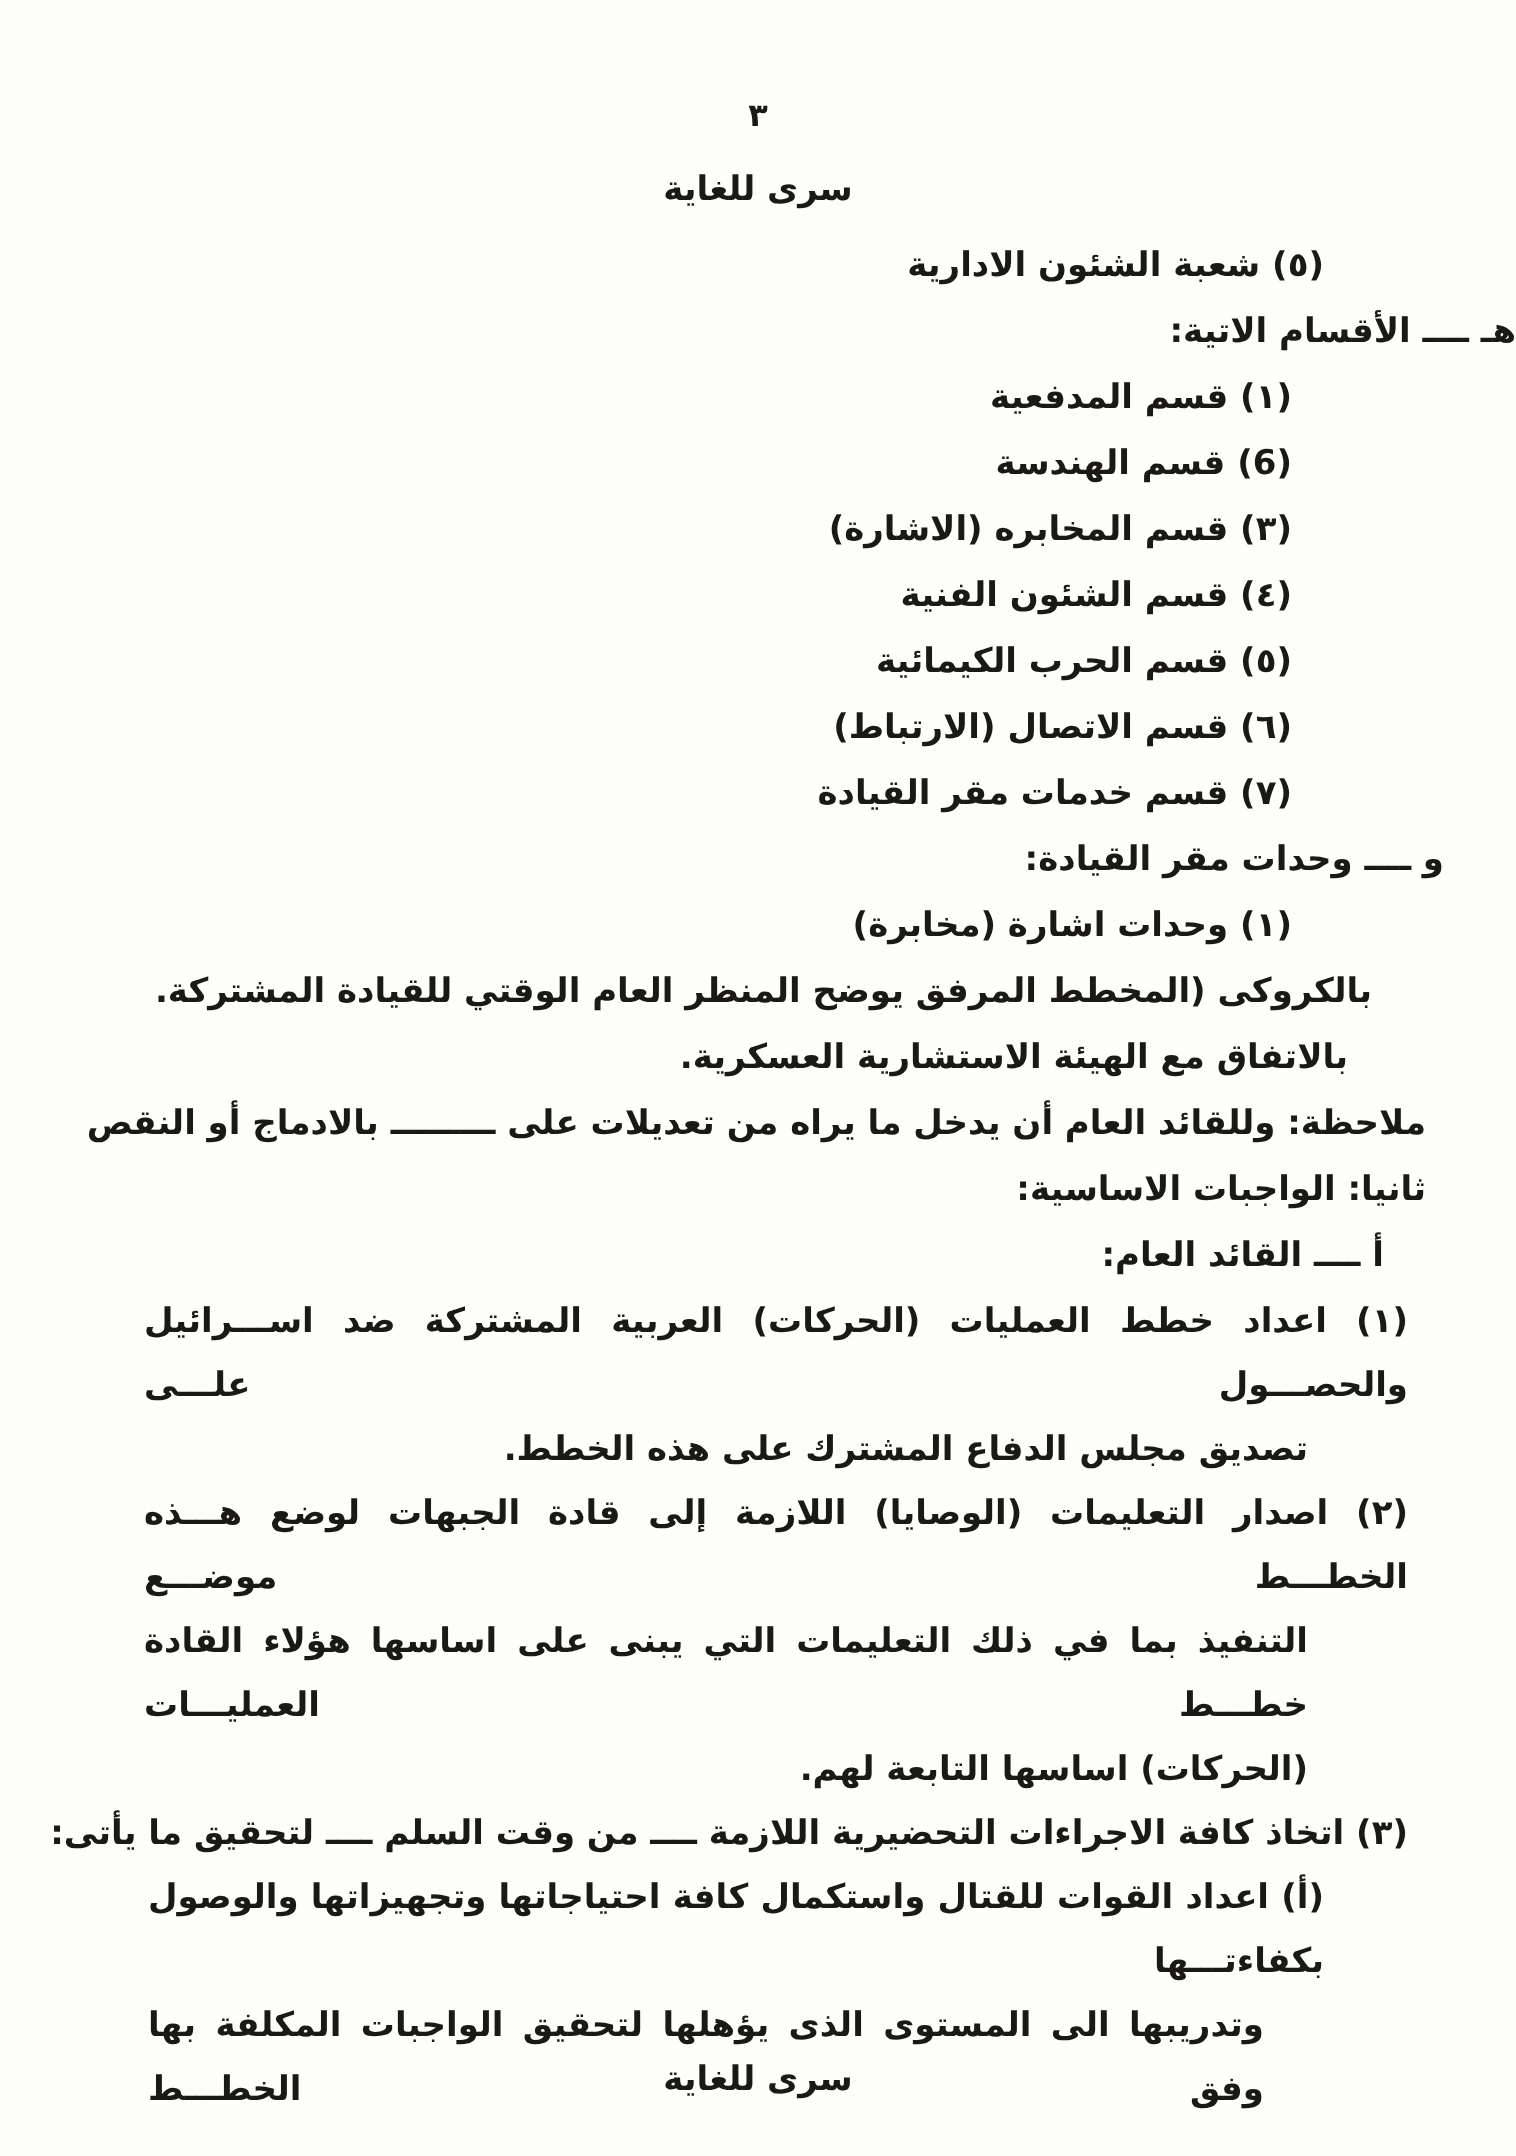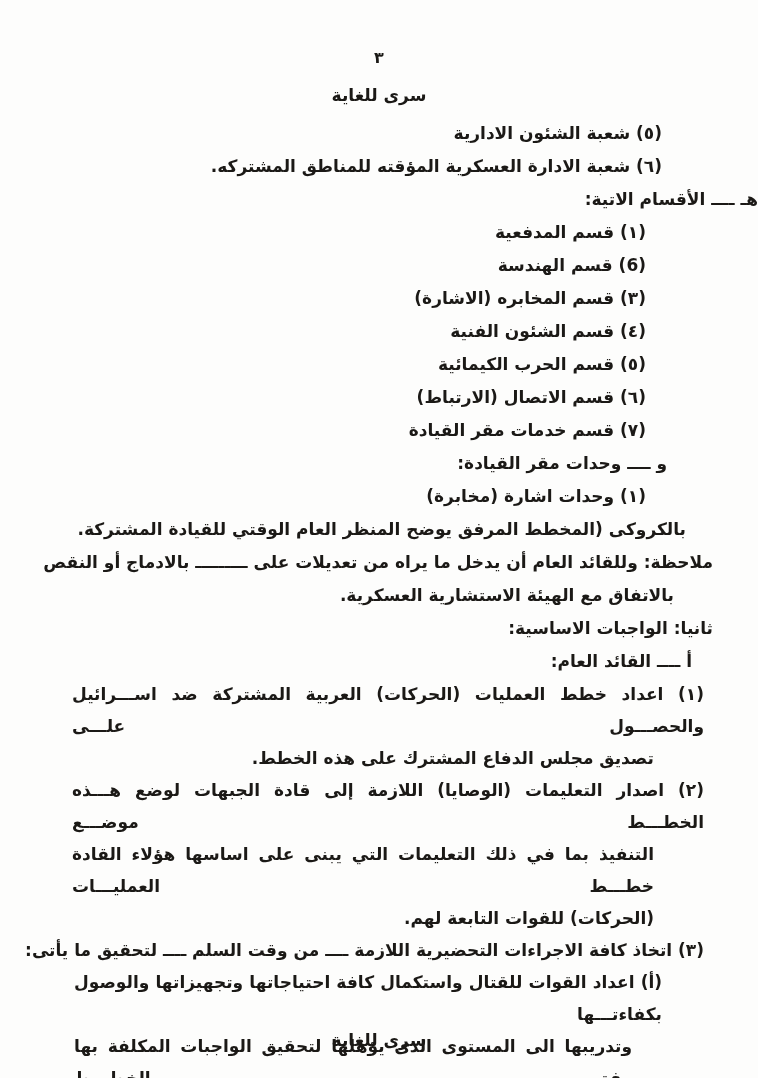--- a/index.html
+++ b/index.html
@@ -49,62 +49,61 @@
   .pline { line-height: 32px; }
   .just {
     white-space: normal;
     text-align: justify;
     text-align-last: justify;
   }
   
   .m-sh   { margin-right: 96px; text-align: right; }                       
   .m-heh  { }                       
   .m-qism { margin-right: 112px; }                      
-  .m-waw  { margin-right: 91px; padding-left: 39px; }                       
+  .m-waw  { margin-right: 36px; padding-left: 39px; }                       
   .m-krk  { margin-right: 72px; }                       
   .m-note { margin-right: 45px; }                       
   .m-cont { margin-right: 84px; }                       
   .m-alif { margin-right: 66px; }                       
   .m-p1   { margin-right: 54px;  margin-left: 72px; }   
   .m-p2   { margin-right: 104px; margin-left: 72px; }   
   .m-sub1 { margin-right: 96px;  margin-left: 74px; }   
   .m-sub2 { margin-right: 126px; margin-left: 74px; }   
 </style>
 </head>
 <body>
 
 <div class="page">
 
   <div class="pageno">٣</div>
 
   <div class="class-top">سرى للغاية</div>
 
   <div class="doc" lang="ar" dir="rtl">
     <div class="line m-sh">(٥) شعبة الشئون الادارية</div>
-    <div class="line m-sh">(٦) شعبة الادارة العسكرية المؤقته للمناطق المشتركه.</div>
     <div class="line m-heh">هـ ــــ الأقسام الاتية:</div>
     <div class="line m-qism">(١) قسم المدفعية</div>
     <div class="line m-qism">(6) قسم الهندسة</div>
     <div class="line m-qism">(٣) قسم المخابره (الاشارة)</div>
     <div class="line m-qism">(٤) قسم الشئون الفنية</div>
     <div class="line m-qism">(٥) قسم الحرب الكيمائية</div>
     <div class="line m-qism">(٦) قسم الاتصال (الارتباط)</div>
     <div class="line m-qism">(٧) قسم خدمات مقر القيادة</div>
     <div class="line m-waw">و ــــ وحدات مقر القيادة:</div>
     <div class="line m-qism">(١) وحدات اشارة (مخابرة)</div>
     <div class="line m-krk">بالكروكى (المخطط المرفق يوضح المنظر العام الوقتي للقيادة المشتركة.</div>
+    <div class="line m-cont">بالاتفاق مع الهيئة الاستشارية العسكرية.</div>
     <div class="line m-note">ملاحظة: وللقائد العام أن يدخل ما يراه من تعديلات على ـــــــــ بالادماج أو النقص</div>
-    <div class="line m-cont">بالاتفاق مع الهيئة الاستشارية العسكرية.</div>
     <div class="line m-note">ثانيا: الواجبات الاساسية:</div>
     <div class="line m-alif">أ ــــ القائد العام:</div>
     <div class="line pline m-p1 just">(١) اعداد خطط العمليات (الحركات) العربية المشتركة ضد اســـرائيل والحصـــول علـــى</div>
     <div class="line pline m-p2">تصديق مجلس الدفاع المشترك على هذه الخطط.</div>
     <div class="line pline m-p1 just">(٢) اصدار التعليمات (الوصايا) اللازمة إلى قادة الجبهات لوضع هـــذه الخطـــط موضـــع</div>
     <div class="line pline m-p2 just">التنفيذ بما في ذلك التعليمات التي يبنى على اساسها هؤلاء القادة خطـــط العمليـــات</div>
-    <div class="line pline m-p2">(الحركات) للقوات التابعة لهم.</div>
+    <div class="line pline m-p2">(الحركات) اساسها التابعة لهم.</div>
     <div class="line pline m-p1">(٣) اتخاذ كافة الاجراءات التحضيرية اللازمة ــــ من وقت السلم ــــ لتحقيق ما يأتى:</div>
     <div class="line pline m-sub1 just">(أ) اعداد القوات للقتال واستكمال كافة احتياجاتها وتجهيزاتها والوصول بكفاءتـــها</div>
     <div class="line pline m-sub2 just">وتدريبها الى المستوى الذى يؤهلها لتحقيق الواجبات المكلفة بها وفق الخطـــط</div>
 
   </div>
 
   <div class="class-bottom">سرى للغاية</div>
 
 </div>
 

